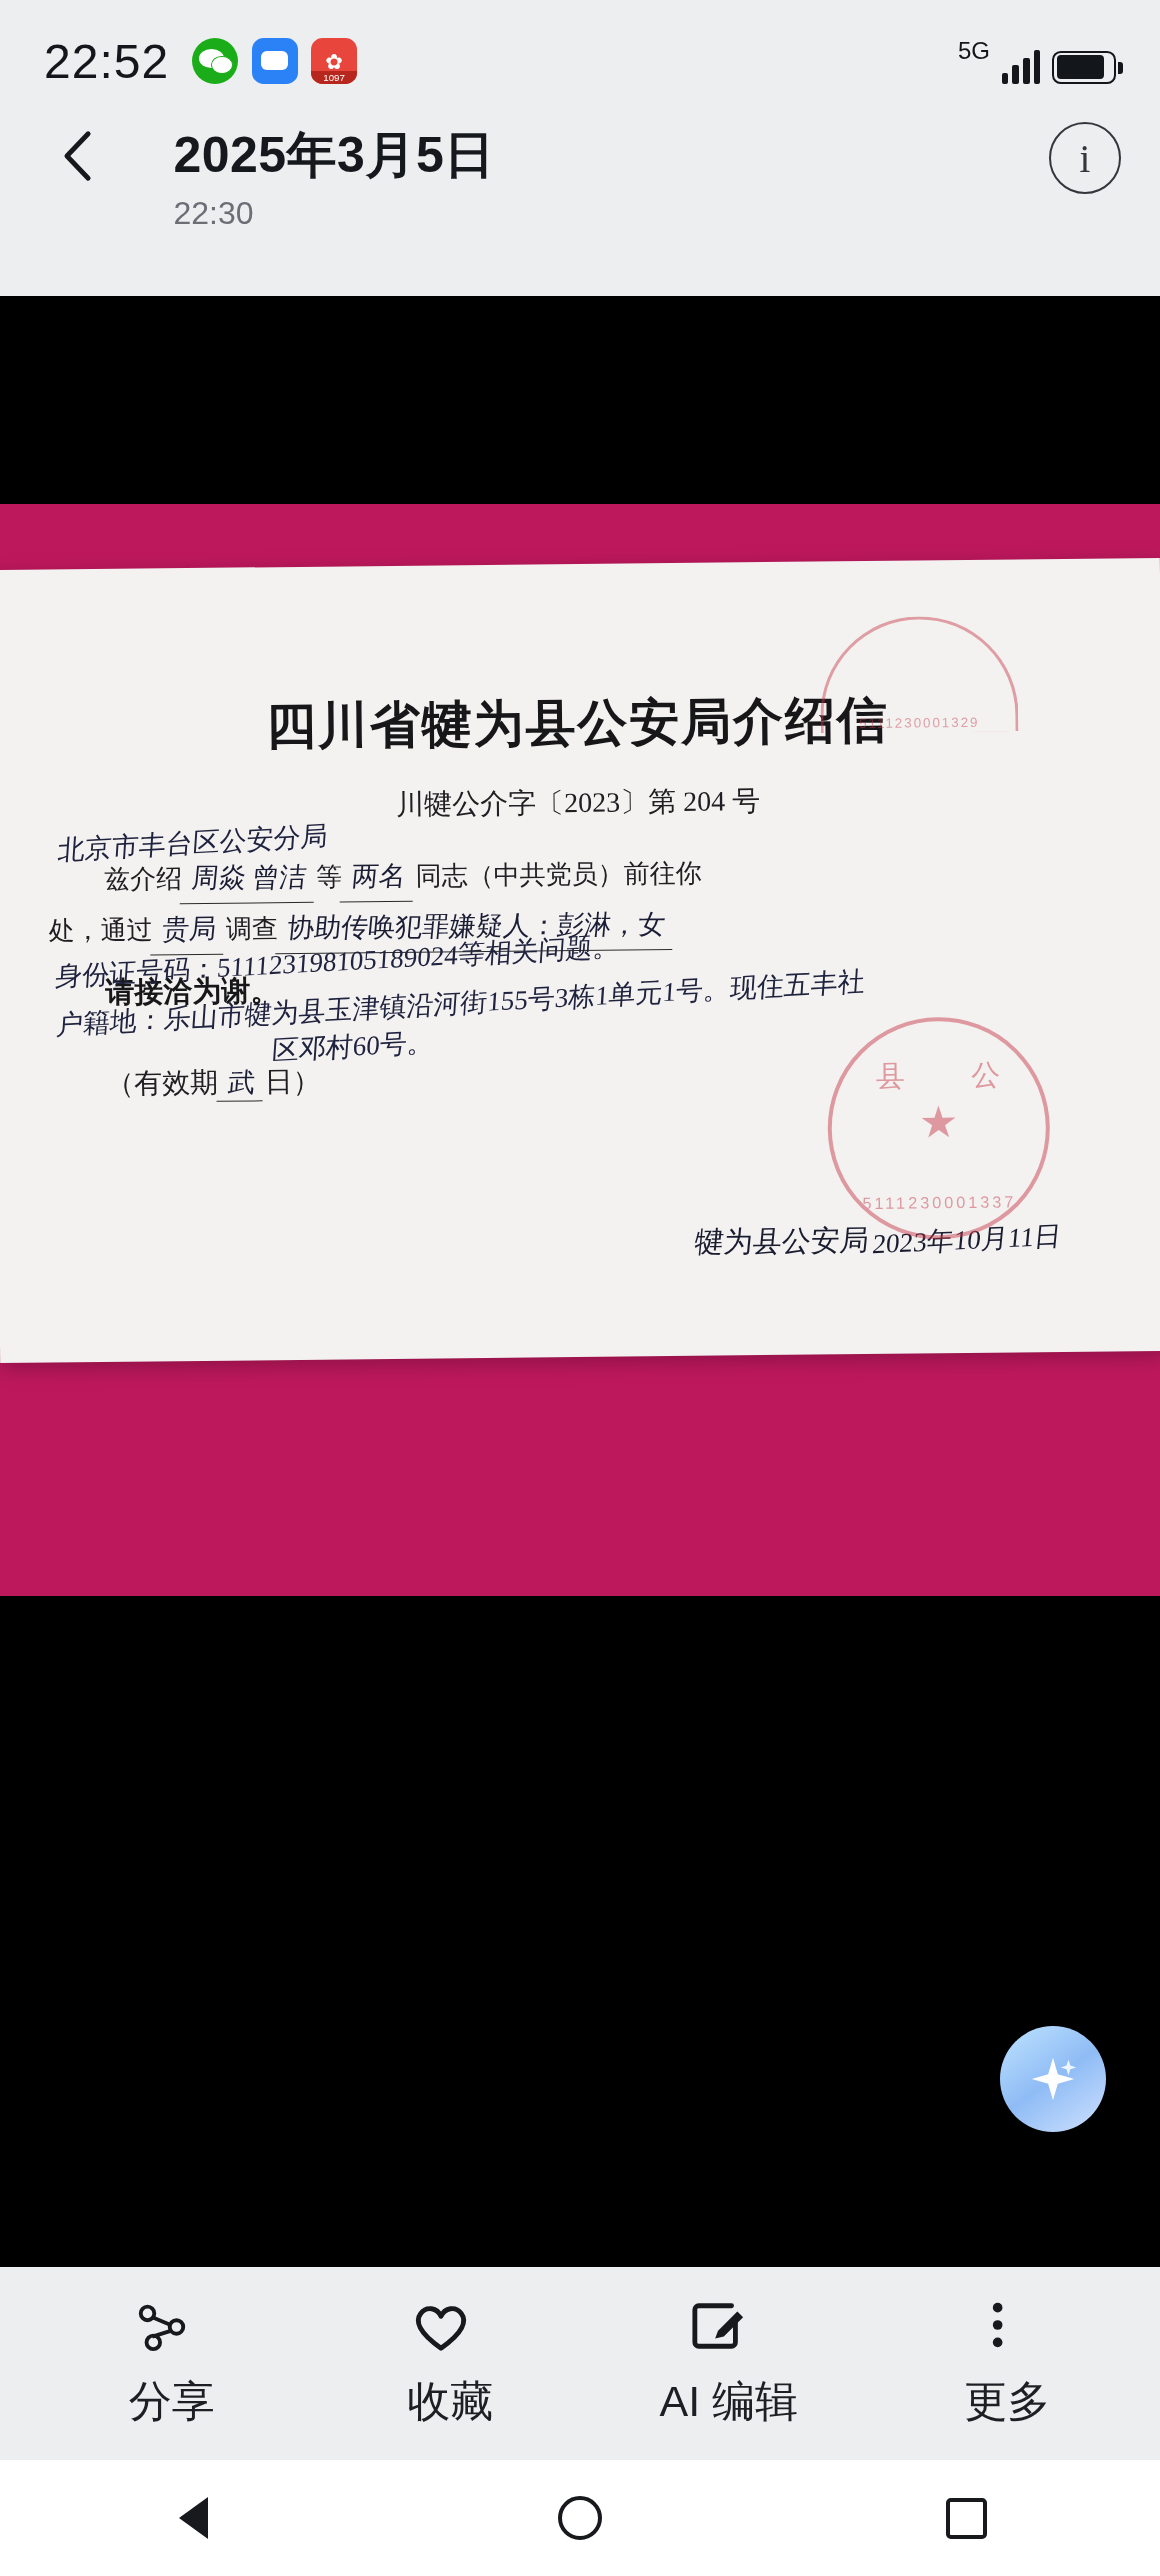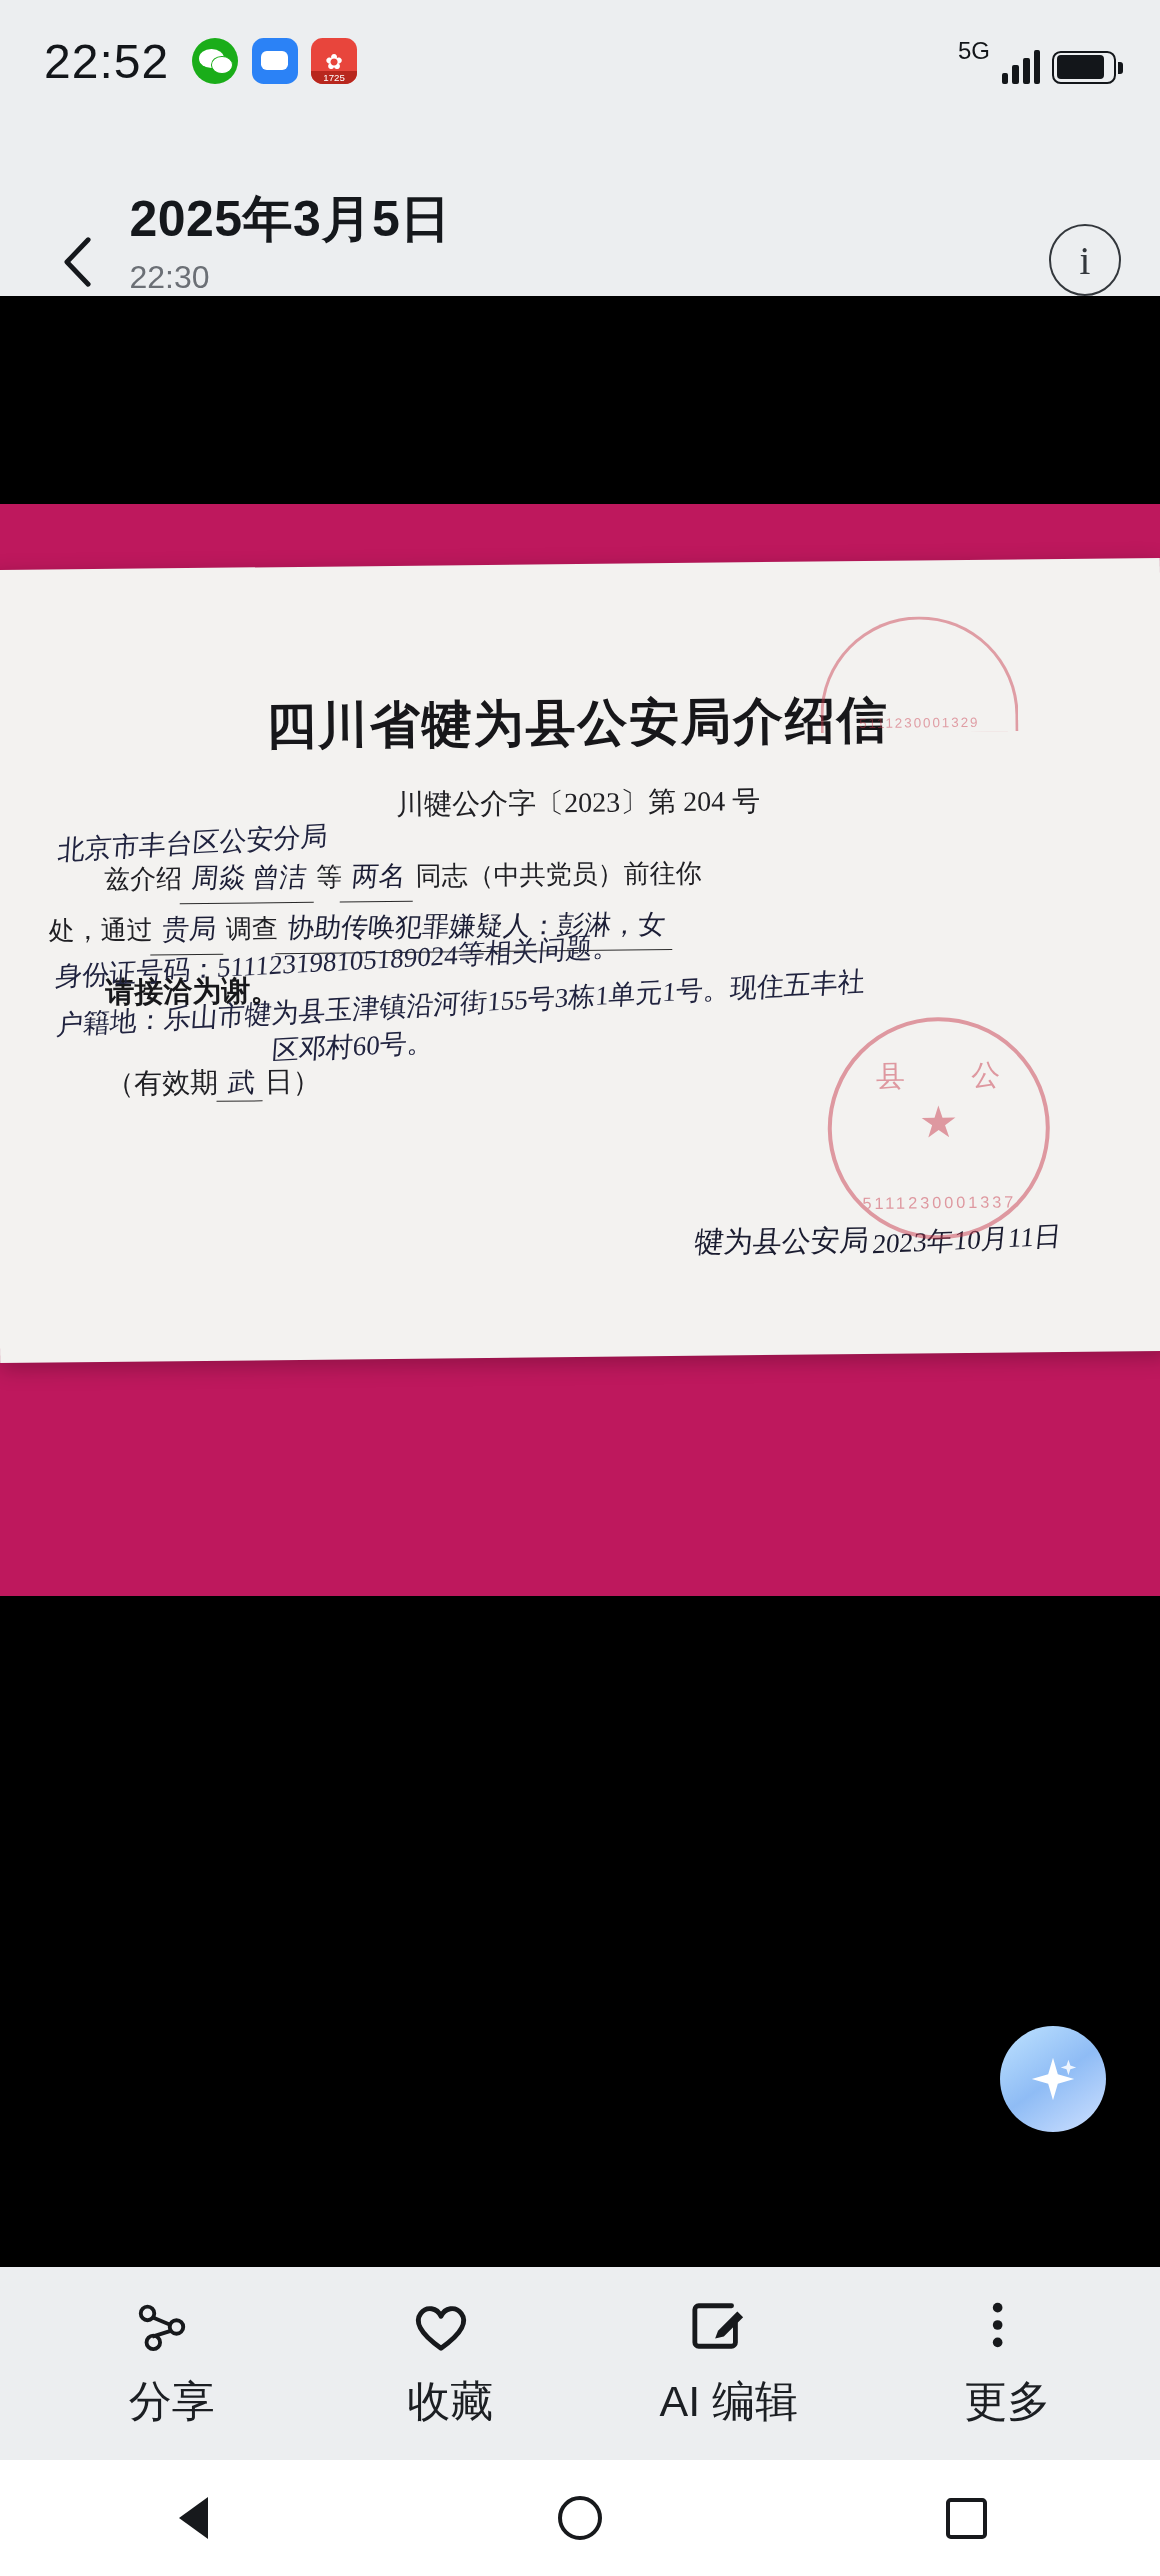--- a/index.html
+++ b/index.html
@@ -80,23 +80,24 @@
     content: ""; position: absolute; right: -8.7px; top: 9.7px; width: 4.8px; height: 11.6px;
     background: #13161a; border-radius: 0 2.9px 2.9px 0;
   }
   .battery .fill { background: #13161a; height: 100%; width: 86%; border-radius: 3.9px; }
 
   
   .header {
     height: 174px;
     background: #eceef0;
     display: flex;
-    align-items: flex-end;
+    align-items: flex-start;
     padding: 0 39px 0 44px;
     flex: 0 0 auto;
+    gap: 44px;
   }
   .back-btn {
     width: 68px; height: 68px;
     display: flex; align-items: center; justify-content: center;
     cursor: pointer;
   }
   .back-btn svg { display: block; }
   .header-titles { margin-left: 17.4px; display: flex; flex-direction: column; gap: 5.8px; }
   .header-date { font-size: 50px; color: #15181c; font-weight: bold; letter-spacing: 0.5px; }
   .header-time { font-size: 32px; color: #6b6f75; }
@@ -298,21 +299,21 @@
 
 <div class="phone">
 
   <div class="statusbar">
     <div class="status-time">22:52</div>
     <div class="status-icons-left">
       <div class="appicon wechat"></div>
       <div class="appicon msg"></div>
       <div class="appicon redapp">
         <span class="glyph">✿</span>
-        <span class="badge">1725</span>
+        <span class="badge">1097</span>
       </div>
     </div>
     <div class="status-right">
       <div class="net-label">5G</div>
       <div class="signal">
           <i></i>
           <i></i>
           <i></i>
           <i></i>
         </div>

